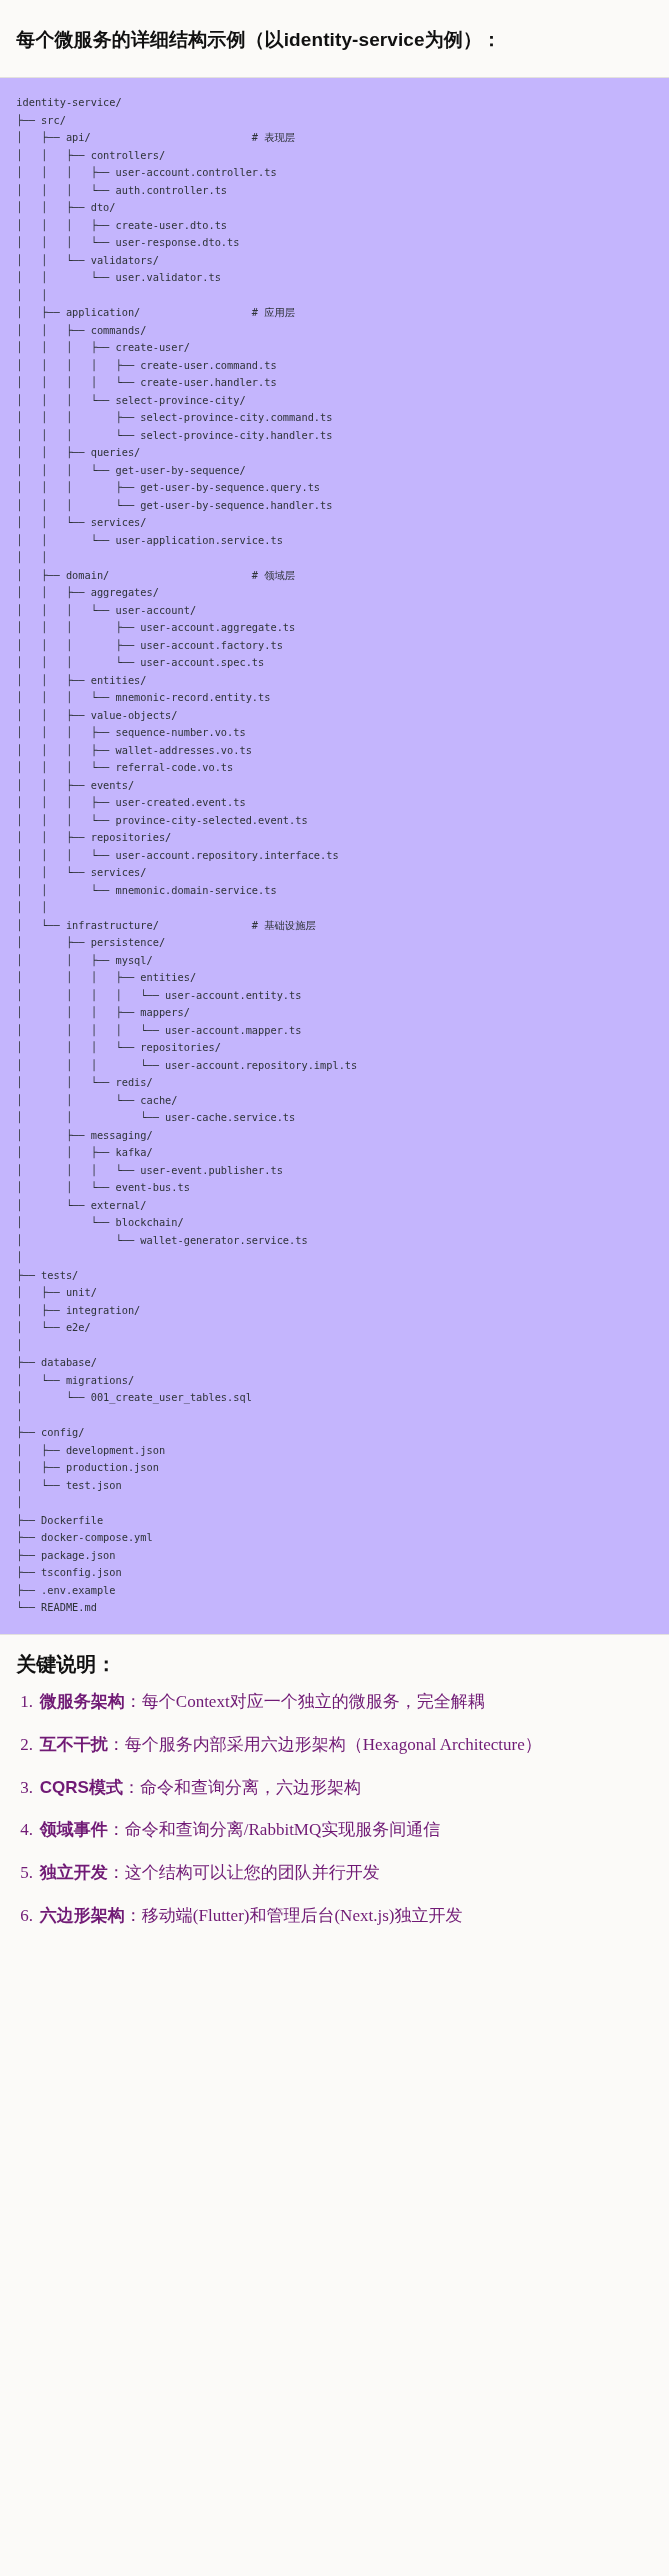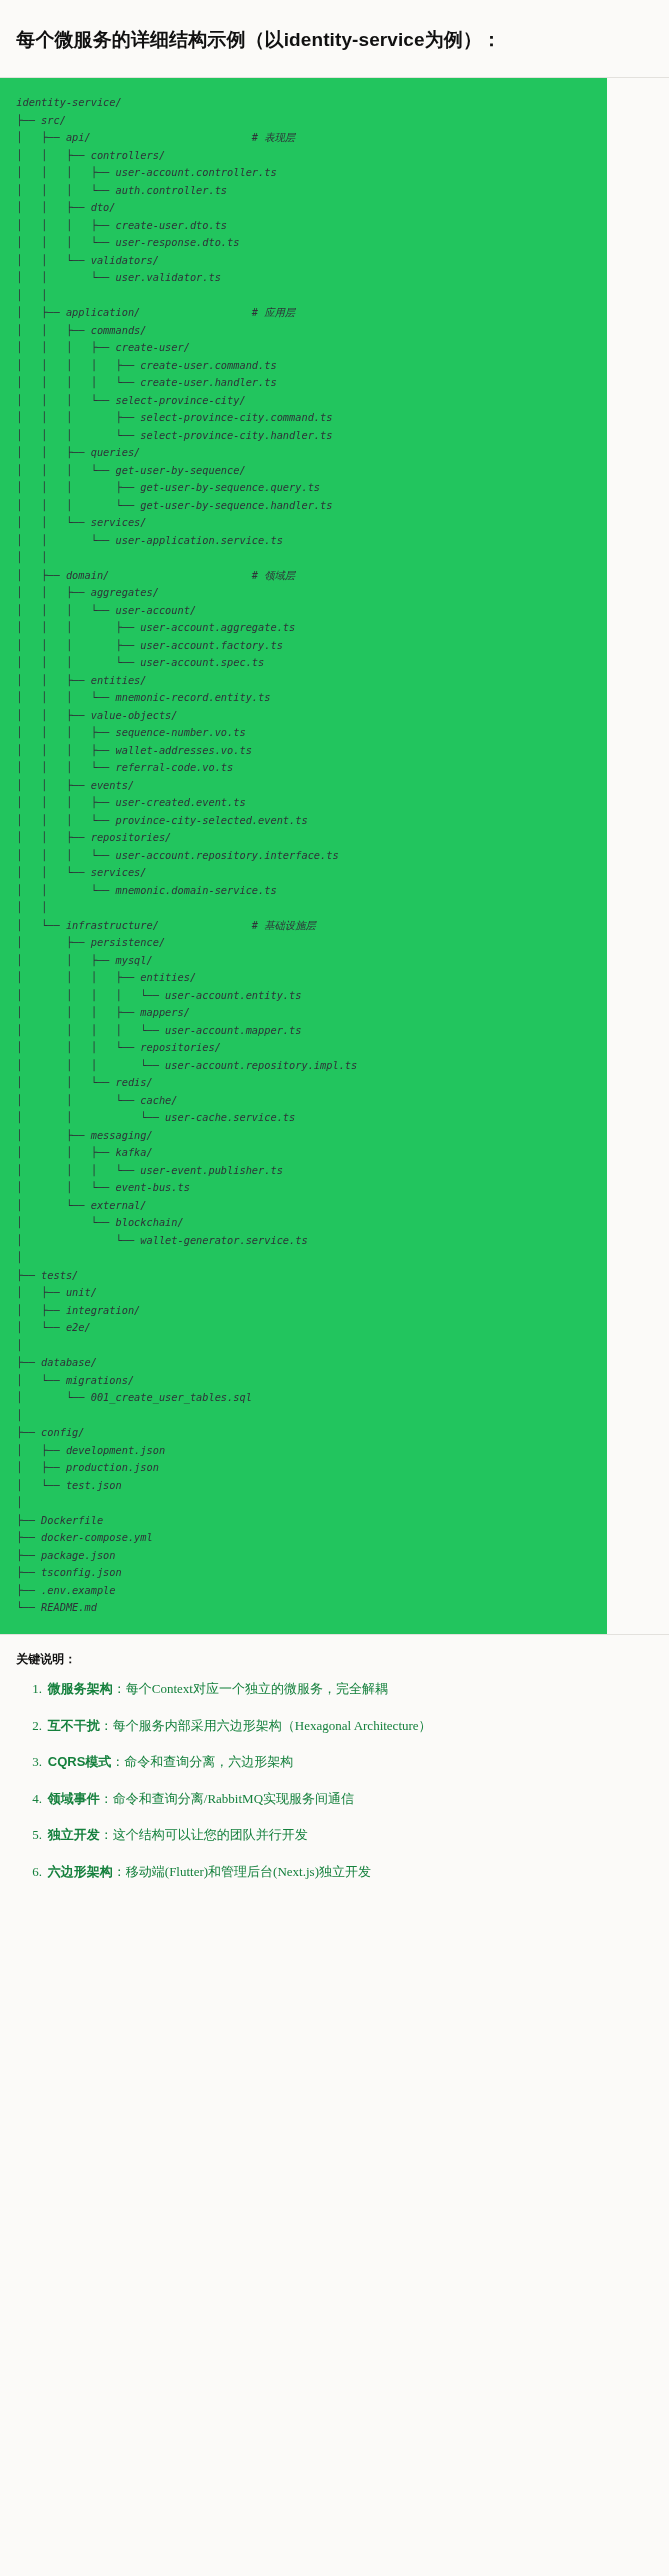--- a/index.html
+++ b/index.html
@@ -3,75 +3,74 @@
 <meta charset="utf-8">
 <style>
   html,body{margin:0;padding:0;}
   body{
     width:669px;
     background:#fbfaf8;
     font-family:"Liberation Sans", sans-serif;
     color:#1b1b1b;
     -webkit-font-smoothing:antialiased;
   }
-  .page{width:607px;box-sizing:border-box;}
+  .page{width:669px;box-sizing:border-box;}
 
   
   .doc-title{
     font-family:"Liberation Sans", sans-serif;
     font-weight:bold;
     font-size:19px;
     line-height:1.35;
     color:#101010;
     padding:13.8px 16.3px 12.5px 16.3px;
     letter-spacing:0.1px;
   }
   .rule{
     height:0.6px;
     background:#e3e1dd;
     margin:0;
     width:669px;
   }
 
   
   .tree-block{
-    background:#22c55e;
+    background:#c4b5fd;
     padding:16.3px 16.3px 17.5px 16.3px;
     box-sizing:border-box;
-    font-style:italic;
   }
   pre.tree{
     margin:0;
     font-family:"DejaVu Sans Mono","Liberation Mono",monospace;
     font-size:10.3px;
     line-height:17.5px;
     color:#2e3338;
     white-space:pre;
     tab-size:4;
   }
 
   
   .notes{
     padding:6.3px 16.3px 3.8px 16.3px;
     box-sizing:border-box;
   }
   .notes-title{
     font-family:"Liberation Sans", sans-serif;
     font-weight:bold;
-    font-size:12px;
+    font-size:20px;
     color:#111;
     margin:10px 0 11.3px 0;
   }
   ol.note-list{
-    margin:8px;
+    margin:0;
     padding:0 0 0 21px;
     font-family:"Liberation Serif", serif;
-    font-size:13px;
+    font-size:17px;
     line-height:1.55;
-    color:#15803d;
+    color:#701a75;
   }
   ol.note-list li{
     margin:0 0 16.3px 0;
     padding-left:2.5px;
   }
   ol.note-list li b{font-family:"Liberation Sans", sans-serif;font-weight:bold;}
   .closing{
     font-family:"Liberation Serif", serif;
     font-size:13px;
     line-height:1.6;

